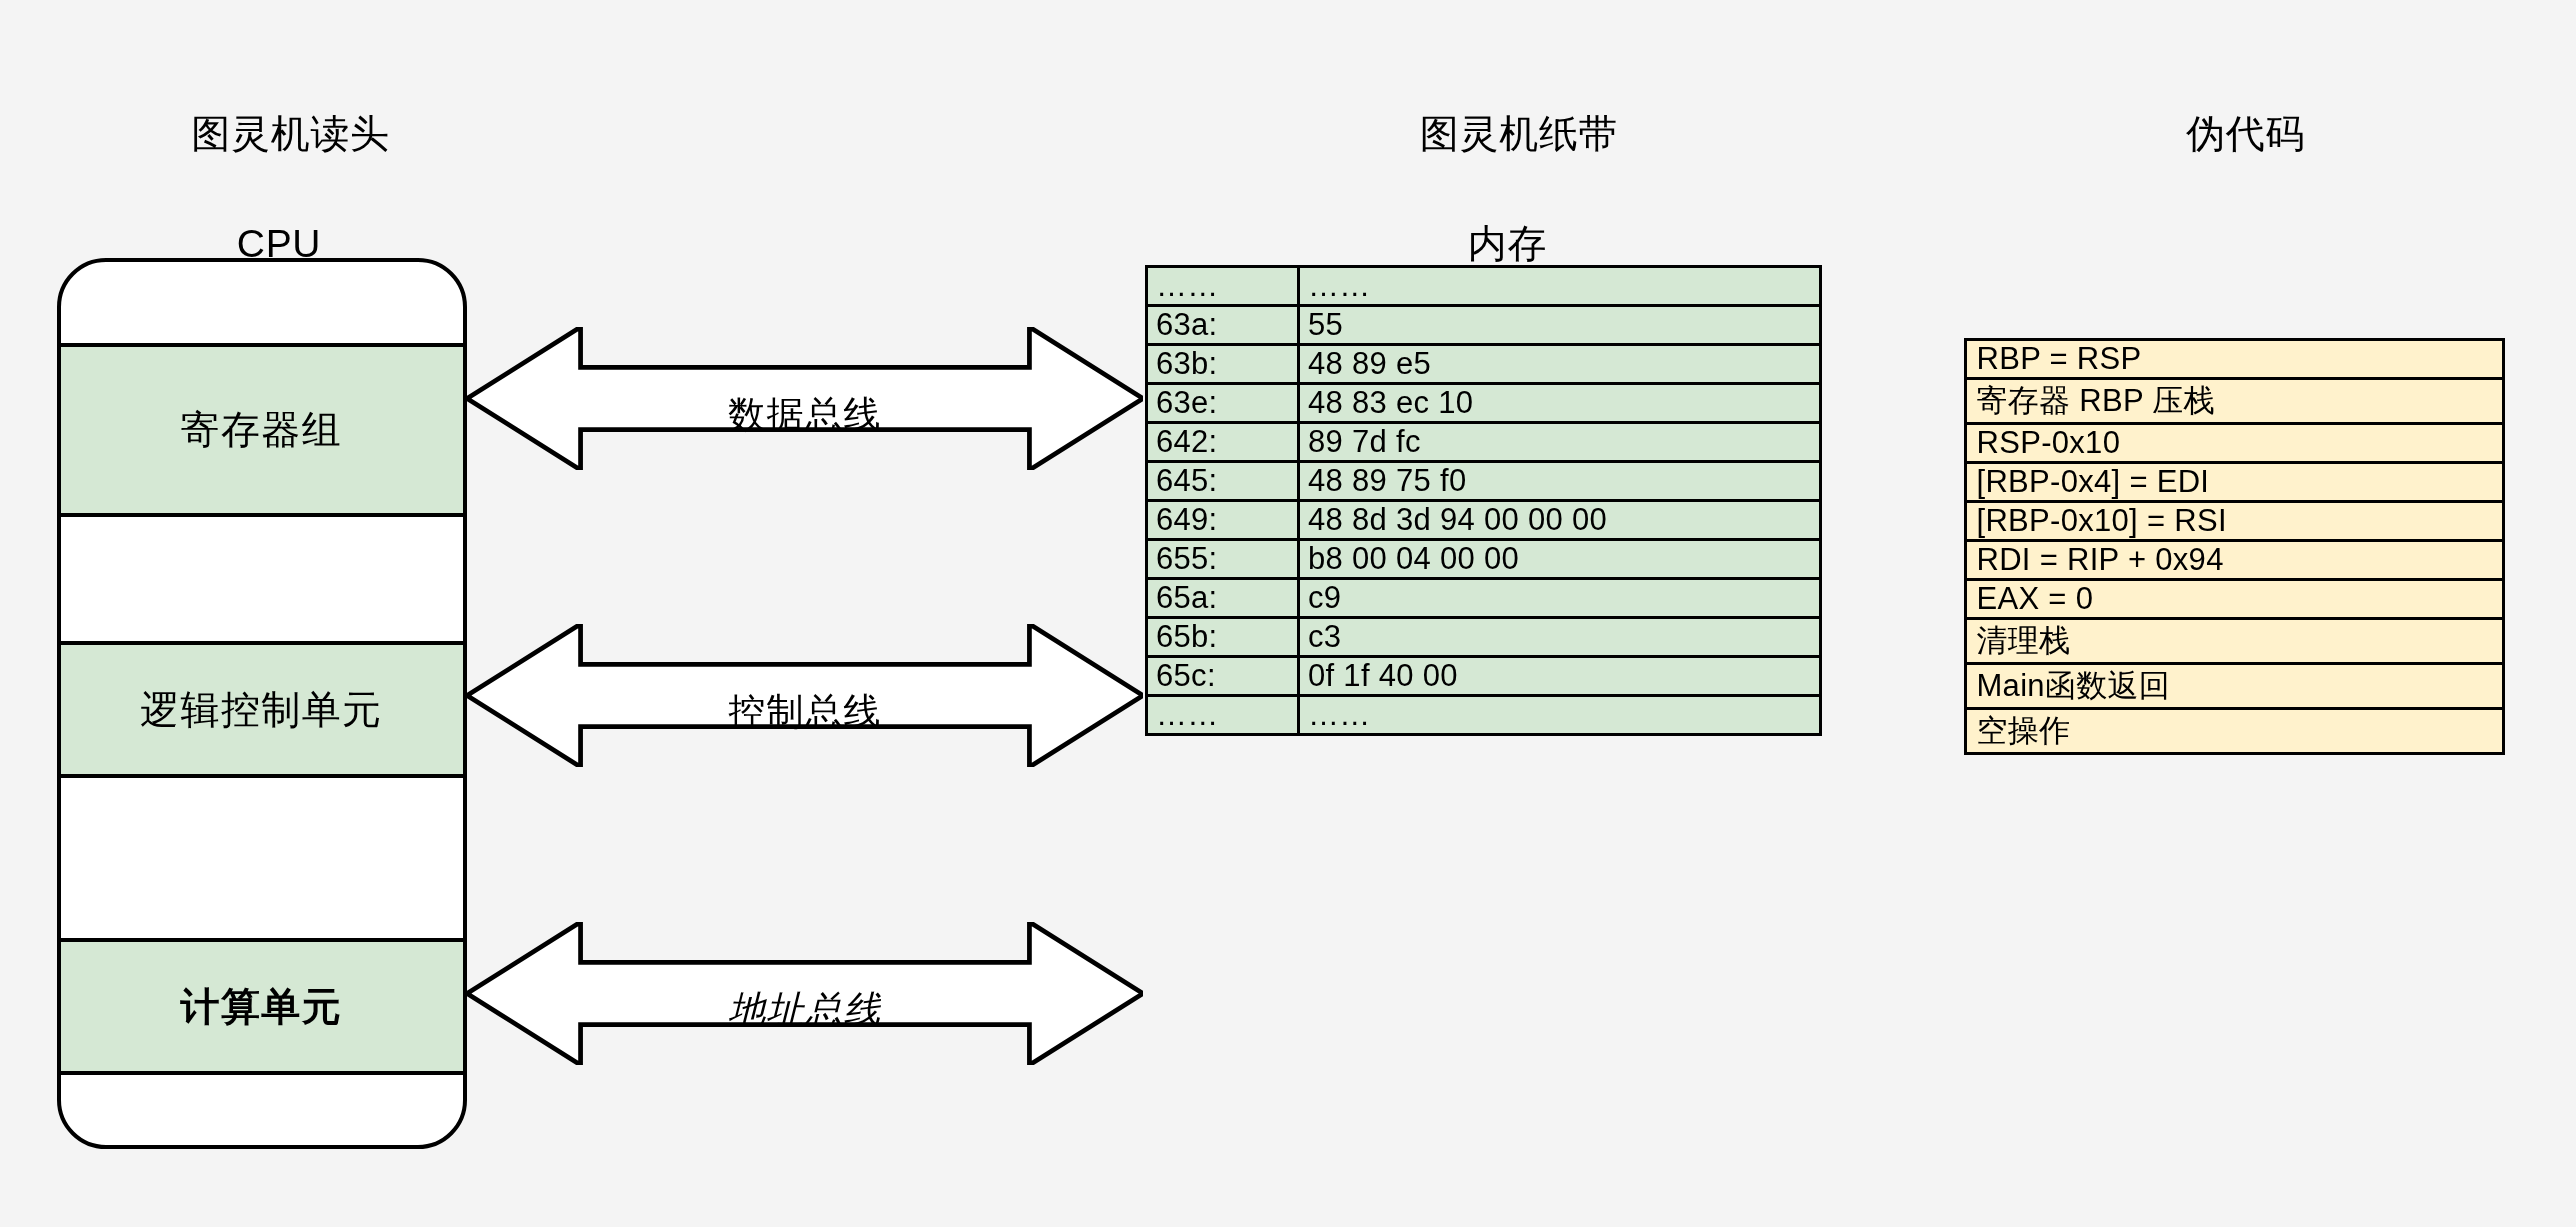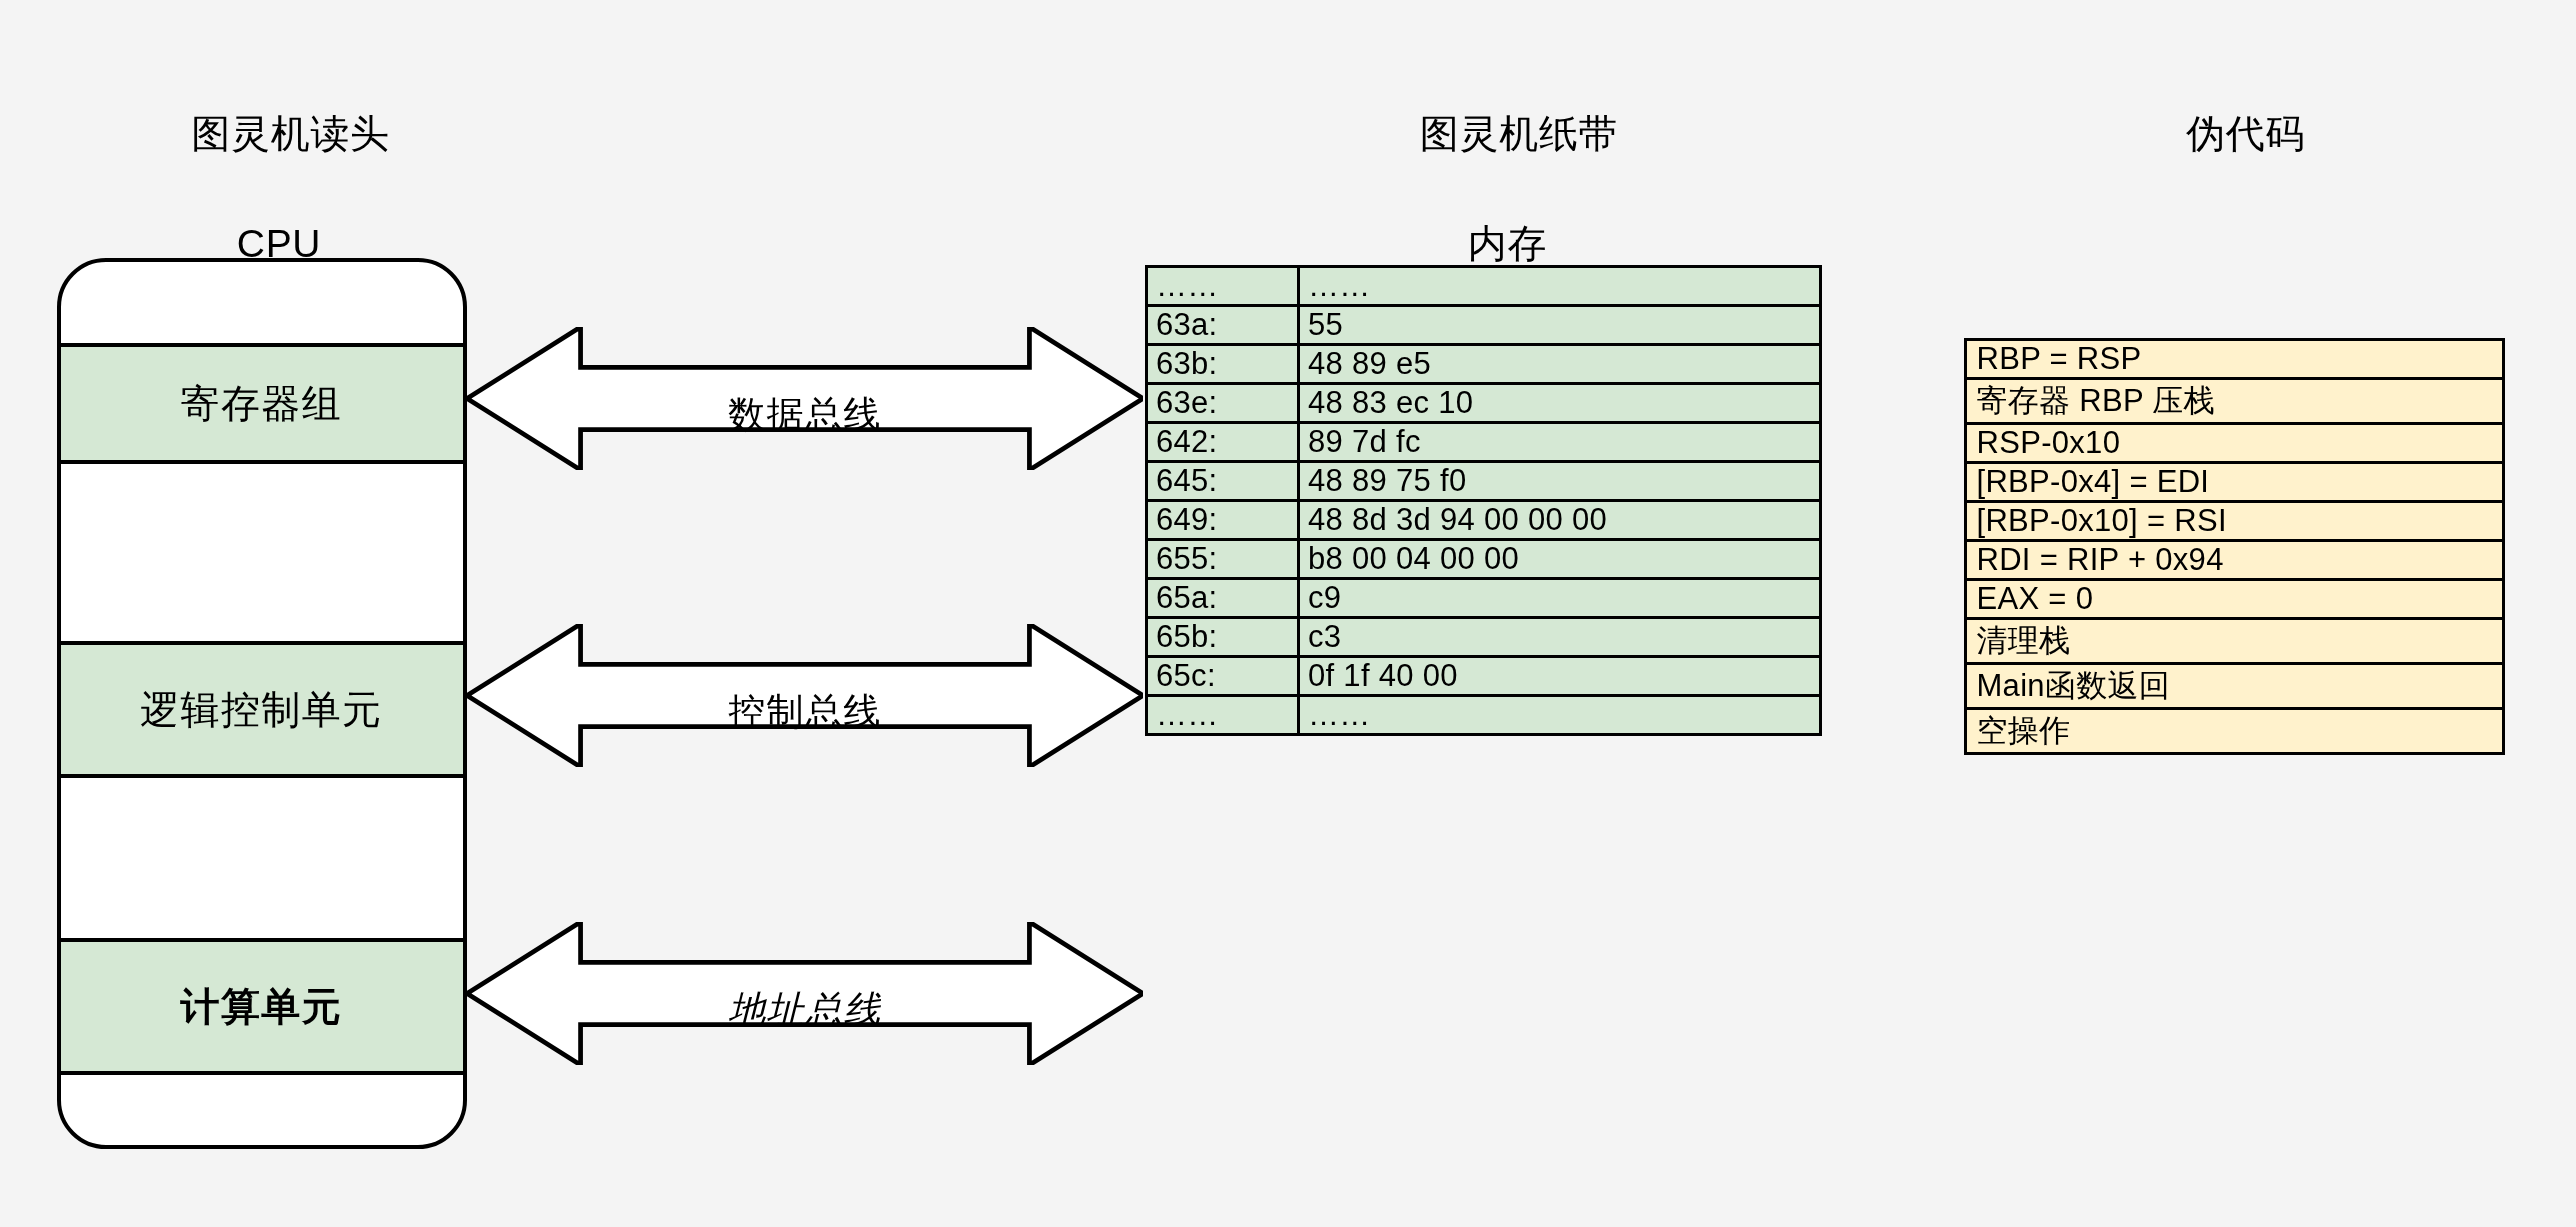--- a/index.html
+++ b/index.html
@@ -51,21 +51,21 @@
     box-sizing: border-box;
     background: #d5e8d4;
     border-top: 4.7px solid #000;
     border-bottom: 4.7px solid #000;
     display: flex;
     align-items: center;
     justify-content: center;
     font-size: 39px;
     letter-spacing: 1.4px;
   }
-  #band-registers { top: 81px;  height: 121px; }
+  #band-registers { top: 81px;  height: 174px; }
   #band-control   { top: 379px;  height: 137px; }
   #band-alu       { top: 676px; height: 137px; font-weight: bold; }
 
   
   .bus {
     position: absolute;
     left: 467px;
     width: 676px;
     height: 143px;
   }

